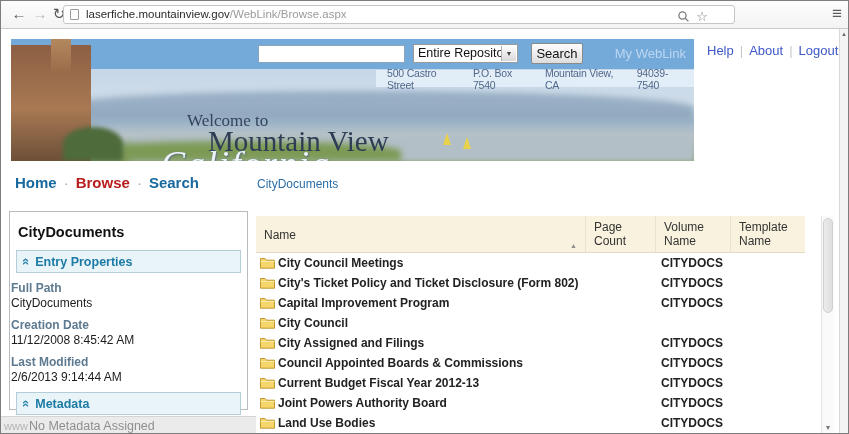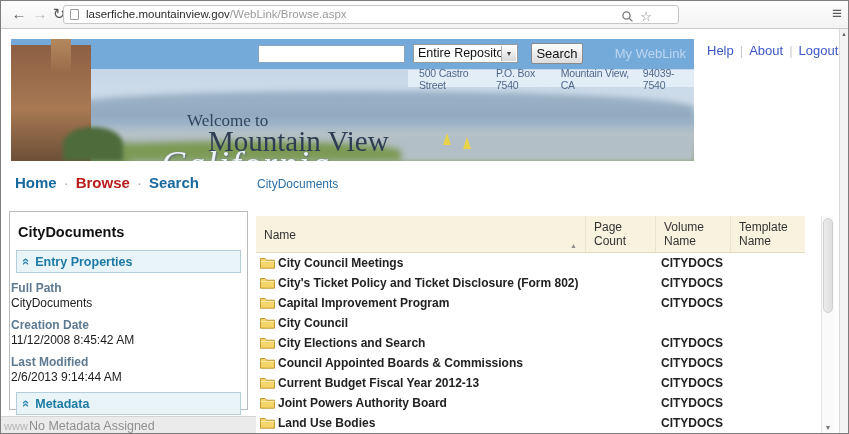--- a/index.html
+++ b/index.html
@@ -6,21 +6,21 @@
   body { font-family:"Liberation Sans", sans-serif; background:#dcdcdc; }
   #screen { position:relative; width:849px; height:434px; background:#fff; overflow:hidden;
             border:1px solid #7d7d7d; }
 
   
   .toolbar { position:absolute; top:0; left:0; right:0; height:28px;
              background:linear-gradient(#fdfdfd,#f3f3f3); border-bottom:1px solid #c9c9c9; }
   .nav-btn { position:absolute; top:3px; width:20px; height:20px; font-size:15px; color:#5a5a5a;
              text-align:center; line-height:20px; cursor:pointer; }
   .nav-btn.disabled { color:#b9b9b9; }
-  .omnibox { position:absolute; left:62px; top:4px; width:616px; height:19px; background:#fff;
+  .omnibox { position:absolute; left:62px; top:4px; width:672px; height:19px; background:#fff;
              border:1px solid #c6c6c6; border-radius:3px; font-size:11.5px; line-height:17px;
              padding-left:22px; color:#2b2b2b; }
   .page-ico { position:absolute; left:6px; top:3px; width:9px; height:11px; background:#fff;
               border:1px solid #9a9a9a; border-radius:1px; }
   .url-path { color:#9a9a9a; }
   .omni-icons { position:absolute; right:26px; top:2px; display:flex; gap:6px; align-items:center; }
   .glyph { color:#7a7a7a; font-size:13px; cursor:pointer; }
   .menu-glyph { position:absolute; right:6px; top:3px; font-size:17px; color:#5d5d5d; cursor:pointer; }
 
   
@@ -40,21 +40,21 @@
   .green { position:absolute; bottom:0; left:60px; width:330px; height:20px; background:#7d9a55;
            border-radius:50% 50% 0 0; filter:blur(3px); }
   .building { position:absolute; top:6px; left:0; width:80px; bottom:0;
               background:linear-gradient(180deg,#8d5f43 0%,#a87953 55%,#6d5038 100%); filter:blur(.5px); }
   .tower { position:absolute; top:-12px; left:40px; width:20px; height:46px;
            background:linear-gradient(#b98f63,#9a6b49); border-top:4px solid #7d4f36; }
   .trees { position:absolute; bottom:0; left:52px; width:60px; height:34px; background:#4e6b3c;
            border-radius:50% 50% 0 0; filter:blur(2px); }
   .sail { position:absolute; width:0; height:0; border-left:4px solid transparent;
           border-right:4px solid transparent; border-bottom:12px solid #e8d24a; filter:blur(.4px); }
-  .addr-band { position:absolute; top:1px; right:0; width:286px; height:17px;
+  .addr-band { position:absolute; top:1px; right:0; width:318px; height:17px;
                background:rgba(228,240,248,.9); display:flex; align-items:center;
                justify-content:flex-end; padding-right:6px; }
   .addr-band span { font-size:10.5px; color:#51688b; margin-left:11px; letter-spacing:-.2px; }
   .welcome { position:absolute; top:42px; left:176px; font-family:"Liberation Serif",serif;
              font-size:17px; color:#33445c; }
   .cityname { position:absolute; top:56px; left:197px; font-family:"Liberation Serif",serif;
               font-size:29px; color:#2e3d54; }
   .script { position:absolute; top:74px; left:150px; font-family:"Liberation Serif",serif;
             font-style:italic; font-size:36px; color:#eef3f7;
             text-shadow:0 0 1px #7b8ba0, 1px 1px 2px #5d6d80; letter-spacing:2px; }
@@ -277,21 +277,21 @@
             <path d="M0.5 5.5 L14.5 5.5" stroke="#fbe9a8" stroke-width="1"></path>
           </svg>
           <span class="nm">City Council</span>
           <span class="vol"></span>
         </div>
         <div class="trow">
           <svg class="folder" width="15" height="13" viewBox="0 0 15 13">
             <path d="M0.5 2.5 L5 2.5 L6.6 4.2 L14.5 4.2 L14.5 12.2 L0.5 12.2 Z" fill="#f6d56a" stroke="#c0982f"></path>
             <path d="M0.5 5.5 L14.5 5.5" stroke="#fbe9a8" stroke-width="1"></path>
           </svg>
-          <span class="nm">City Elections and Search</span>
+          <span class="nm">City Assigned and Filings</span>
           <span class="vol">CITYDOCS</span>
         </div>
         <div class="trow">
           <svg class="folder" width="15" height="13" viewBox="0 0 15 13">
             <path d="M0.5 2.5 L5 2.5 L6.6 4.2 L14.5 4.2 L14.5 12.2 L0.5 12.2 Z" fill="#f6d56a" stroke="#c0982f"></path>
             <path d="M0.5 5.5 L14.5 5.5" stroke="#fbe9a8" stroke-width="1"></path>
           </svg>
           <span class="nm">Council Appointed Boards &amp; Commissions</span>
           <span class="vol">CITYDOCS</span>
         </div>

